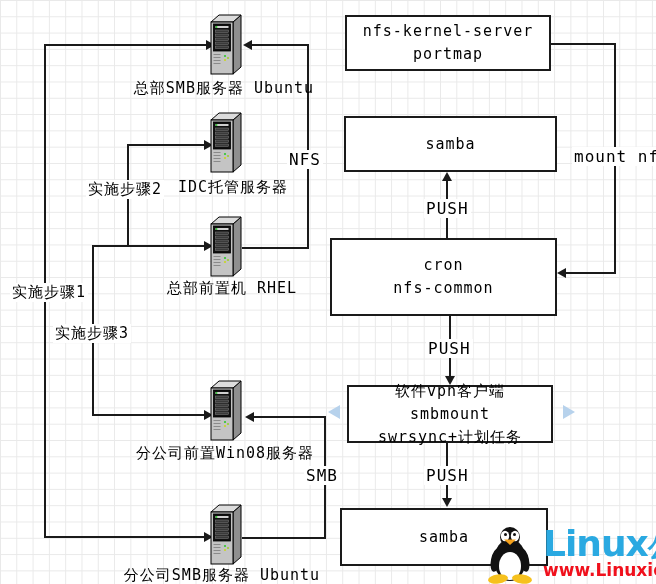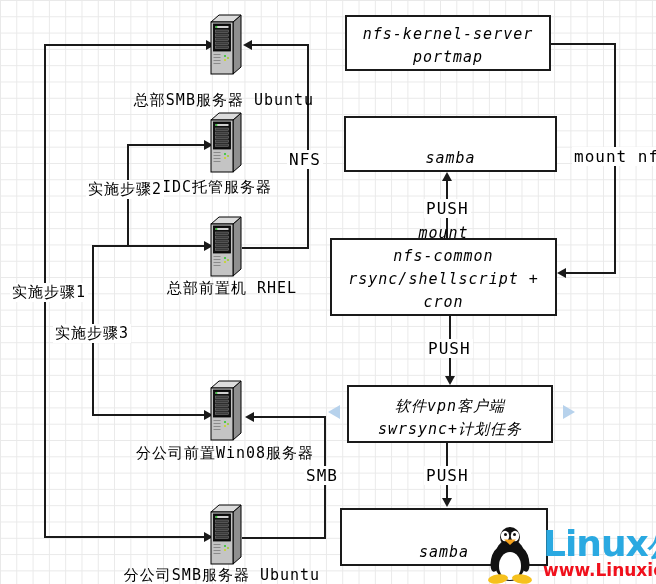--- a/index.html
+++ b/index.html
@@ -14,22 +14,22 @@
     color:#000;
   }
   .line{position:absolute;background:#1a1a1a;}
   .arrow{position:absolute;width:0;height:0;}
   .arrow.right{border-top:5px solid transparent;border-bottom:5px solid transparent;border-left:9px solid #1a1a1a;}
   .arrow.left{border-top:5px solid transparent;border-bottom:5px solid transparent;border-right:9px solid #1a1a1a;}
   .arrow.up{border-left:5px solid transparent;border-right:5px solid transparent;border-bottom:9px solid #1a1a1a;}
   .arrow.down{border-left:5px solid transparent;border-right:5px solid transparent;border-top:9px solid #1a1a1a;}
   .node{
     position:absolute;border:2px solid #1a1a1a;background:#fff;
-    display:flex;flex-direction:column;align-items:center;justify-content:flex-end;
-    font-size:15px;line-height:23px;letter-spacing:1px;text-align:center;font-style:italic;
+    display:flex;flex-direction:column;align-items:center;justify-content:center;
+    font-size:15px;line-height:23px;letter-spacing:1px;text-align:center;
   }
   .srv{position:absolute;width:34px;height:62px;}
   .srv-label{position:absolute;text-align:center;font-size:15px;letter-spacing:1px;white-space:nowrap;}
   .edge-label{position:absolute;background:#fff;padding:0 2px;font-size:16px;letter-spacing:1px;white-space:nowrap;}
   .edge-label.cn{font-size:15px;}
   .tri{position:absolute;width:0;height:0;}
   .tri.tleft{border-top:7px solid transparent;border-bottom:7px solid transparent;border-right:12px solid #b7d2ec;}
   .tri.tright{border-top:7px solid transparent;border-bottom:7px solid transparent;border-left:12px solid #b7d2ec;}
   .wm{position:absolute;white-space:nowrap;font-family:"DejaVu Sans","Liberation Sans",sans-serif;}
   .wm-brand{font-weight:bold;font-size:36px;line-height:34px;letter-spacing:-1px;}
@@ -124,40 +124,40 @@
     <svg width="34" height="62" viewBox="0 0 34 62">
         <use href="#tower-server"></use>
       </svg>
   </div>
   <div class="srv" style="left:210px;top:504px">
     <svg width="34" height="62" viewBox="0 0 34 62">
         <use href="#tower-server"></use>
       </svg>
   </div>
 
-  <div class="srv-label" style="left:118px;top:91px;width:212px">总部SMB服务器 Ubuntu</div>
-  <div class="srv-label" style="left:112px;top:178px;width:210px">IDC托管服务器</div>
+  <div class="srv-label" style="left:118px;top:79px;width:212px">总部SMB服务器 Ubuntu</div>
+  <div class="srv-label" style="left:128px;top:178px;width:210px">IDC托管服务器</div>
   <div class="srv-label" style="left:127px;top:279px;width:210px">总部前置机 RHEL</div>
   <div class="srv-label" style="left:118px;top:444px;width:214px">分公司前置Win08服务器</div>
   <div class="srv-label" style="left:115px;top:566px;width:214px">分公司SMB服务器 Ubuntu</div>
 
   <div class="node" style="left:345px;top:15px;width:202px;height:52px">
     <span>nfs-kernel-server</span>
     <span>portmap</span>
   </div>
   <div class="node" style="left:344px;top:116px;width:209px;height:52px">
     <span>samba</span>
   </div>
   <div class="node" style="left:330px;top:238px;width:223px;height:74px">
-    <span>mount</span>
+    <span>cron</span>
     <span>nfs-common</span>
-    <span>rsync/shellscript + cron</span>
   </div>
   <div class="node" style="left:347px;top:385px;width:202px;height:54px">
     <span>软件vpn客户端</span>
+    <span>smbmount</span>
     <span>swrsync+计划任务</span>
   </div>
   <div class="node" style="left:340px;top:508px;width:204px;height:54px">
     <span>samba</span>
   </div>
 
   <div class="edge-label cn" style="left:10px;top:283px">实施步骤1</div>
   <div class="edge-label cn" style="left:86px;top:180px">实施步骤2</div>
   <div class="edge-label cn" style="left:53px;top:324px">实施步骤3</div>
   <div class="edge-label" style="left:287px;top:150px">NFS</div>

